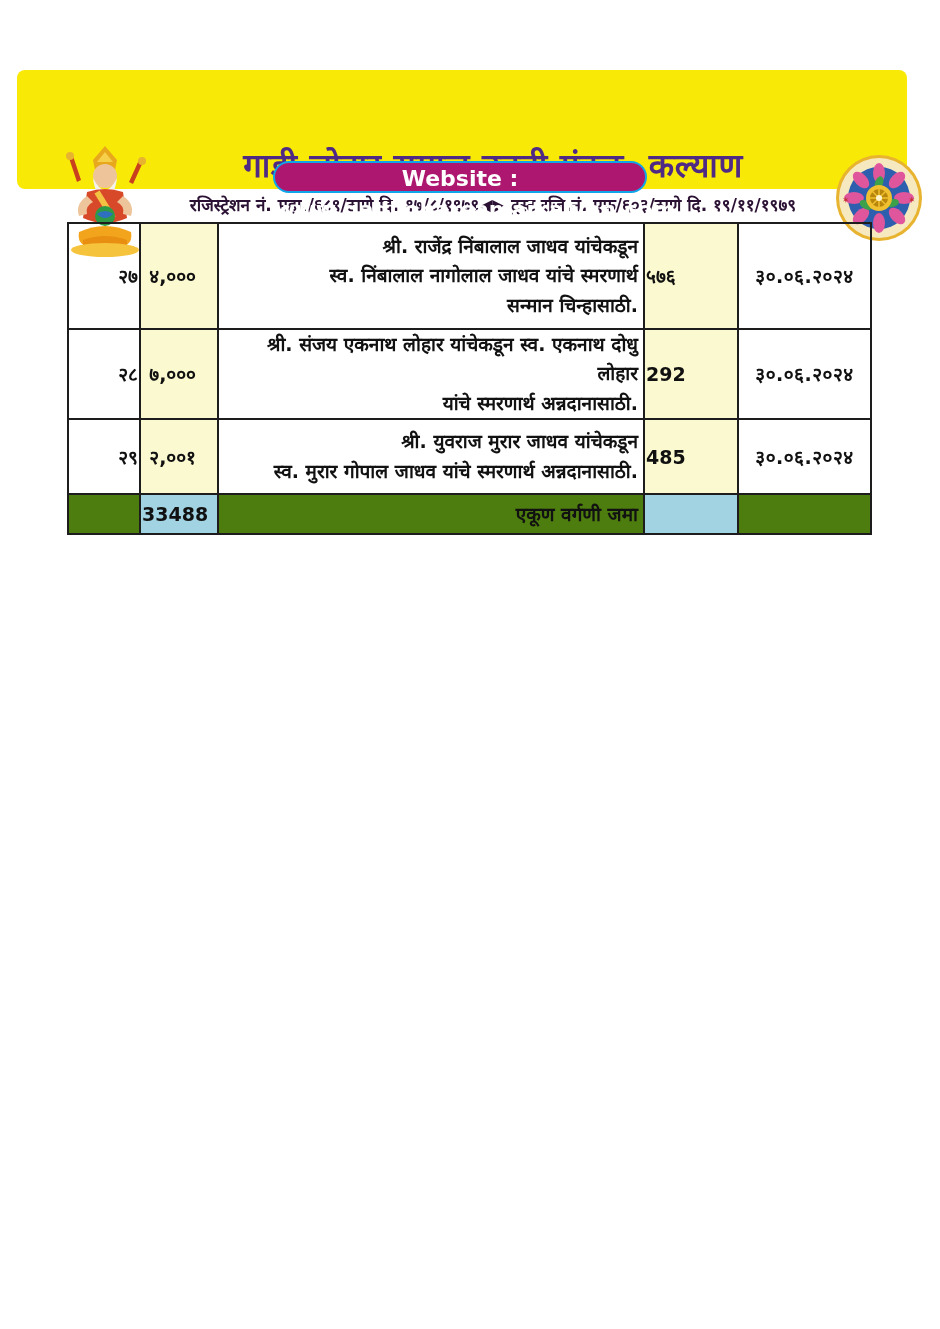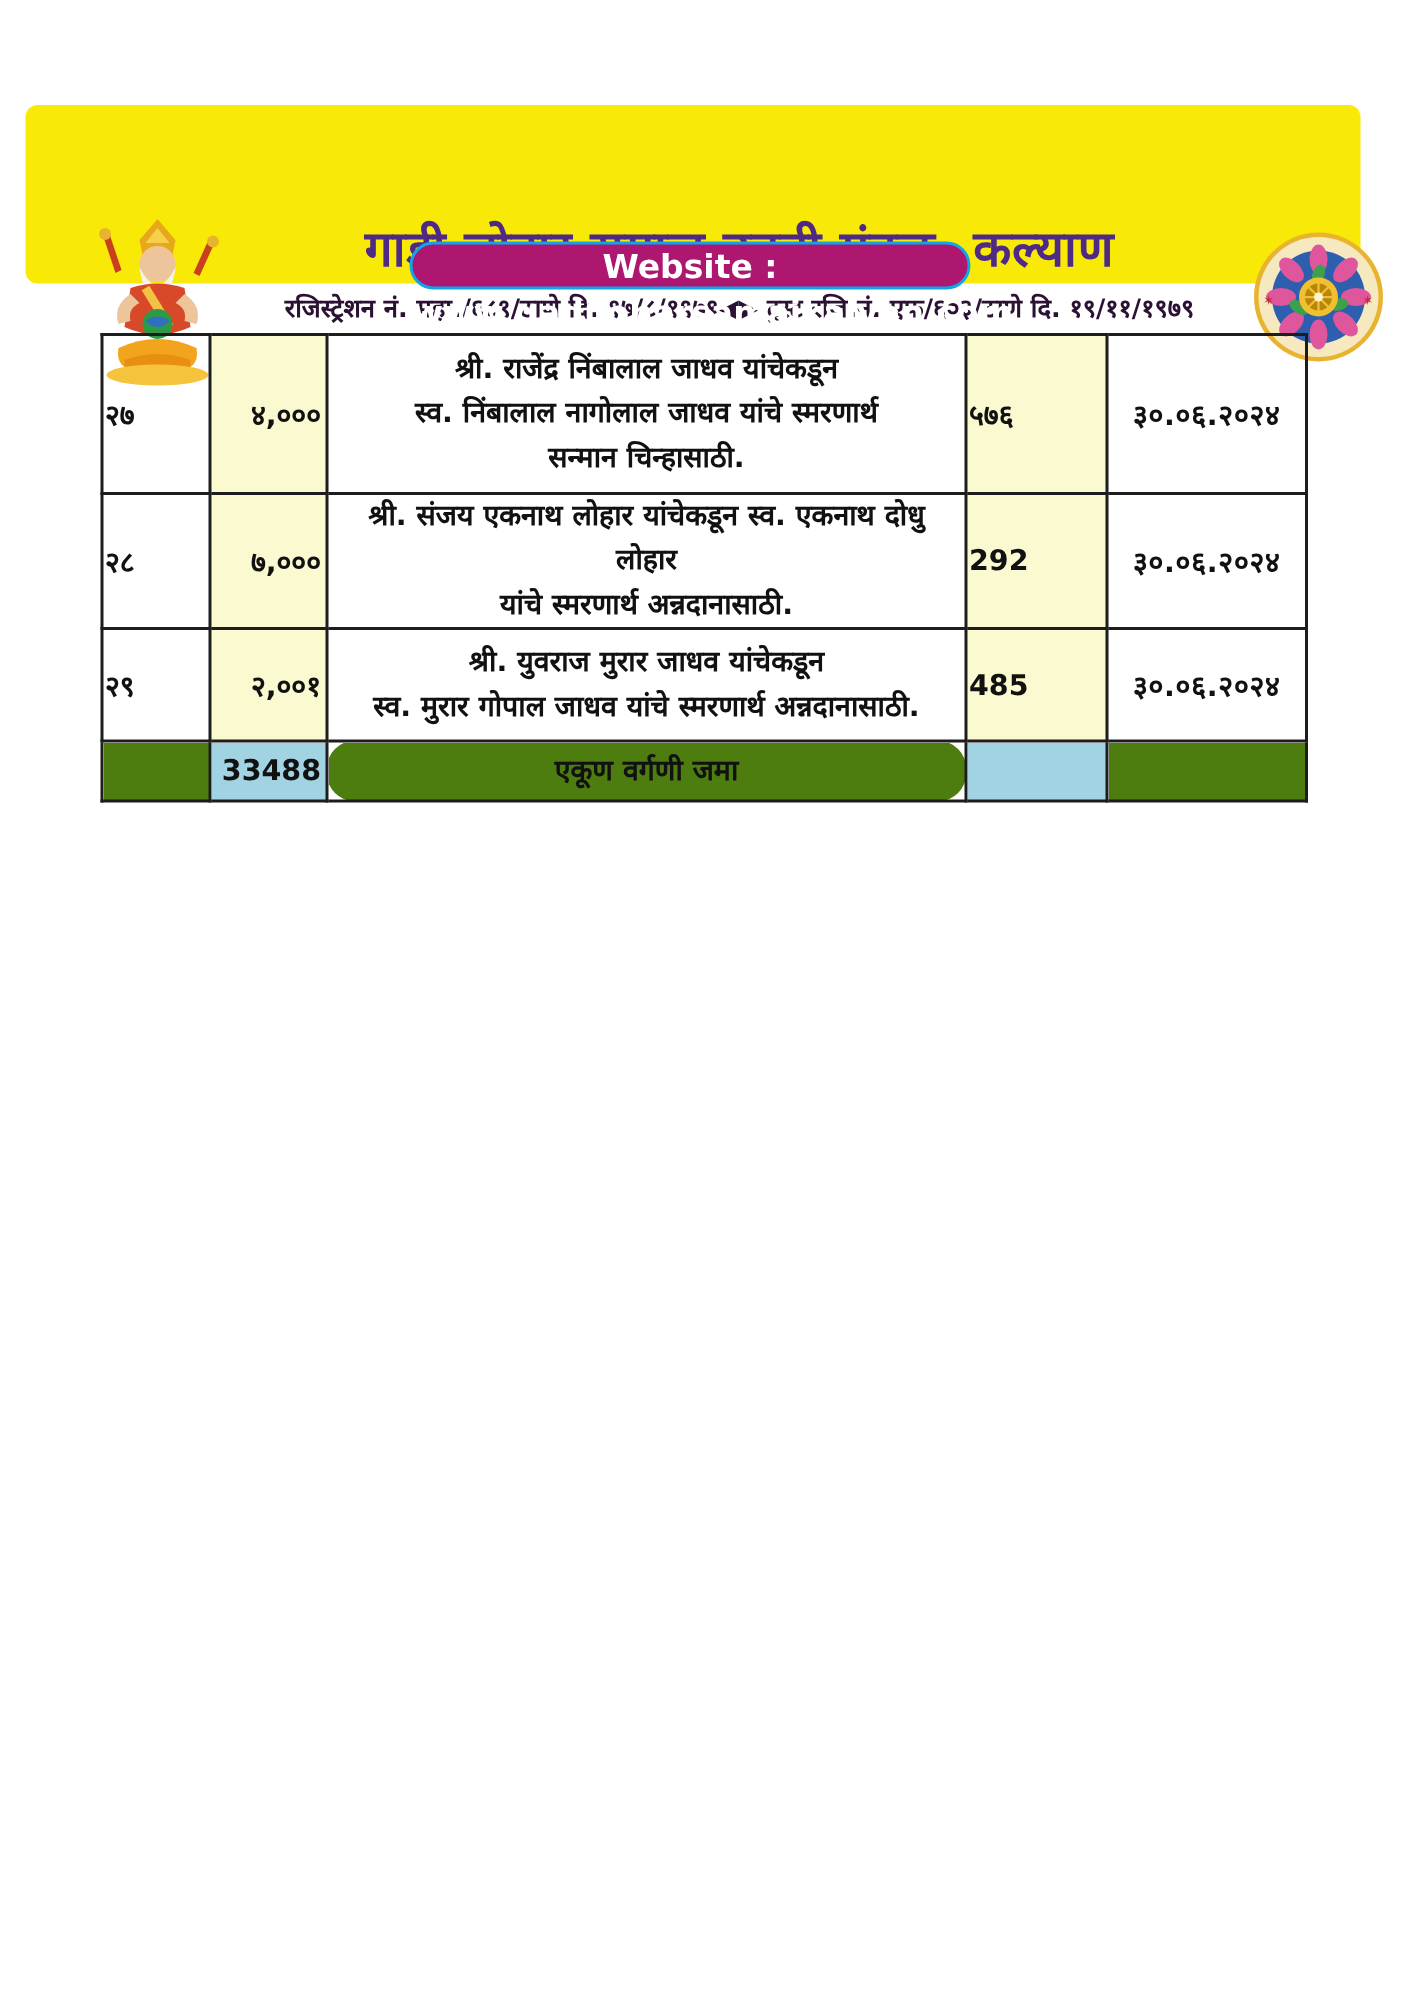--- a/index.html
+++ b/index.html
@@ -79,23 +79,23 @@
     font-family: "DejaVu Sans", sans-serif;
   }
   table.ledger td {
     border: 2px solid #1d1d1d;
     font-size: 19px;
     font-weight: bold;
     color: #111111;
     vertical-align: middle;
     overflow: hidden;
   }
-  .c-sr   { text-align: left; }
-  .c-amt  { text-align: right; background: #fbf9cf; padding-right: 3px; margin-left: 14px; }
-  .c-desc { text-align: center; padding: 0 5px; white-space: pre-line; line-height: 1.55; border-radius: 18px; }
+  .c-sr   { text-align: right; }
+  .c-amt  { text-align: right; background: #fbf9cf; padding-right: 21px; margin-left: 14px; }
+  .c-desc { text-align: right; padding: 0 5px; white-space: pre-line; line-height: 1.55; }
   .c-rcpt { text-align: left; background: #fbf9cf; }
   .c-date { text-align: center; letter-spacing: 0.5px; margin-top: 14px; }
   tr.r1 td { height: 102px; }
   tr.r2 td { height: 68px; }
   tr.r3 td { height: 71px; }
   tr.total-row td { height: 36px; background: #4d7c0f; }
   tr.total-row .c-amt { background: #a2d3e3; }
   tr.total-row .c-rcpt { background: #a2d3e3; }
 </style>
 </head>

